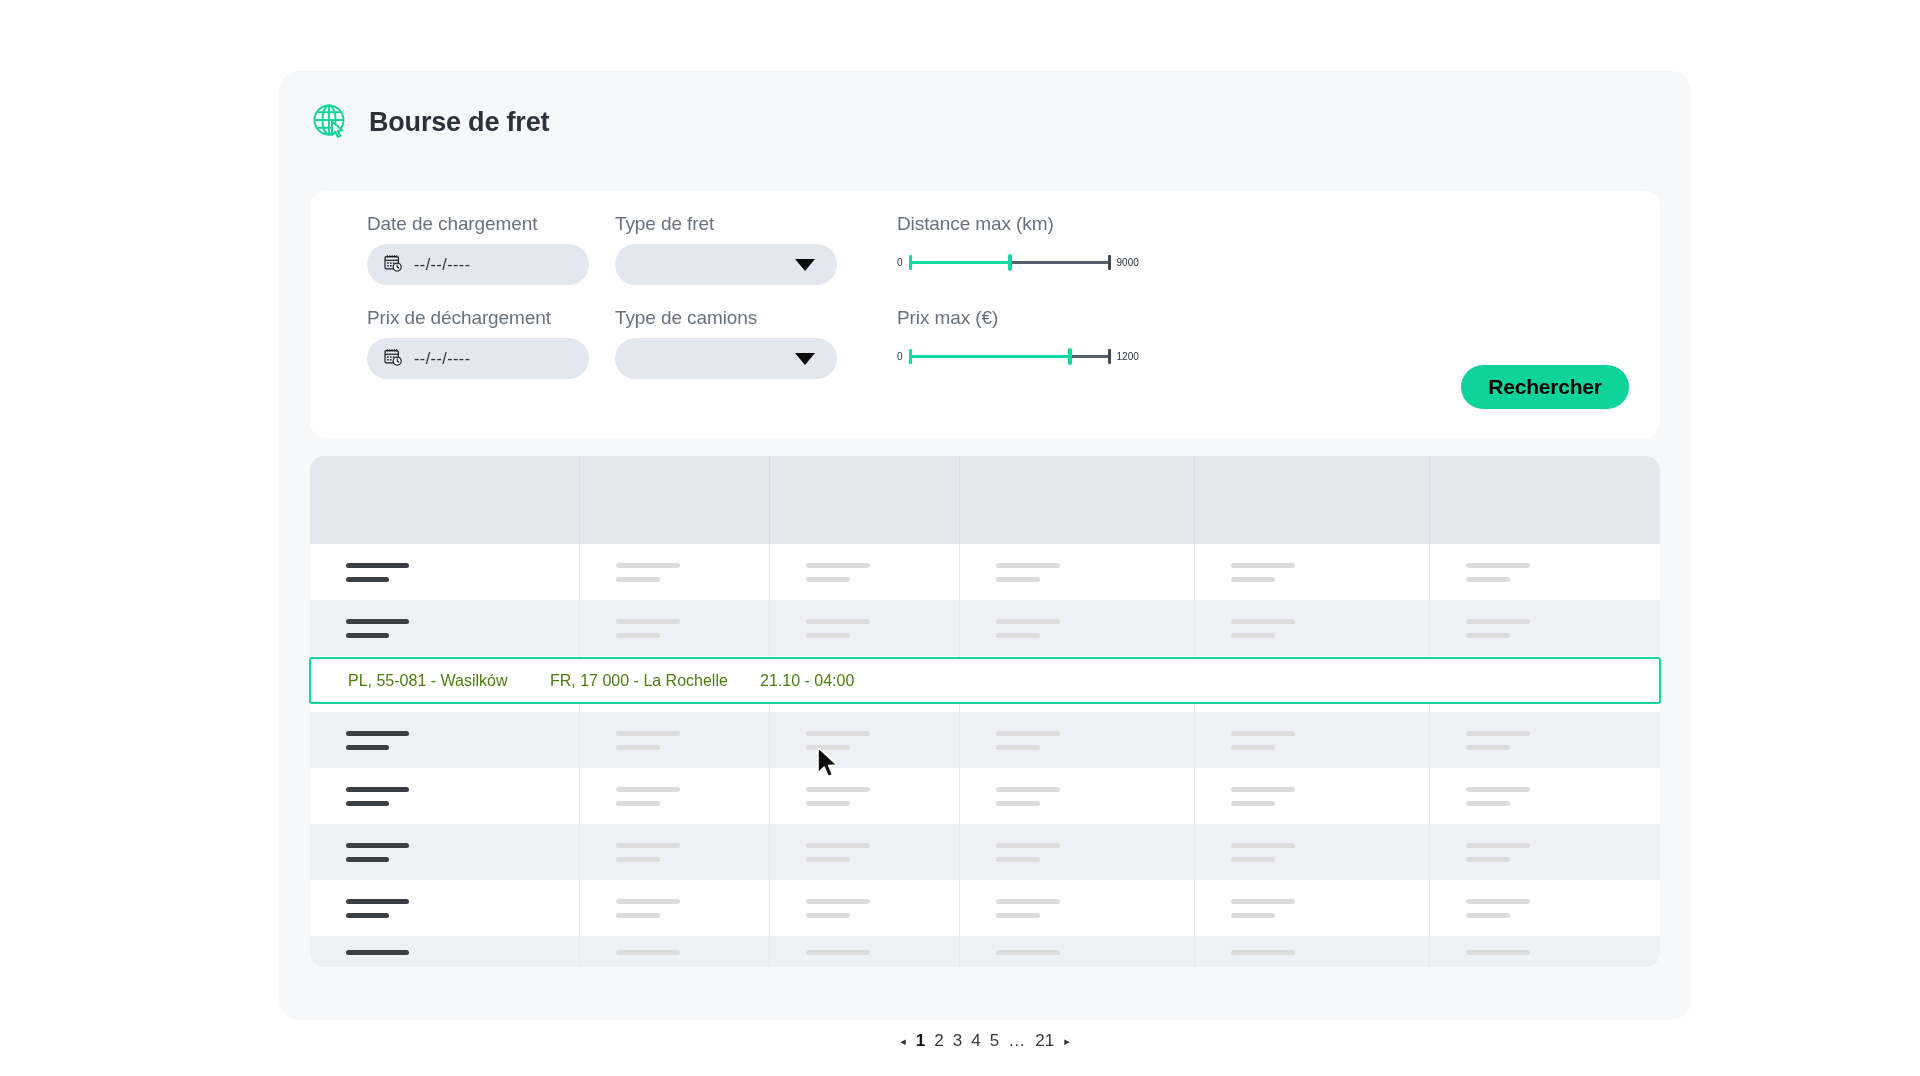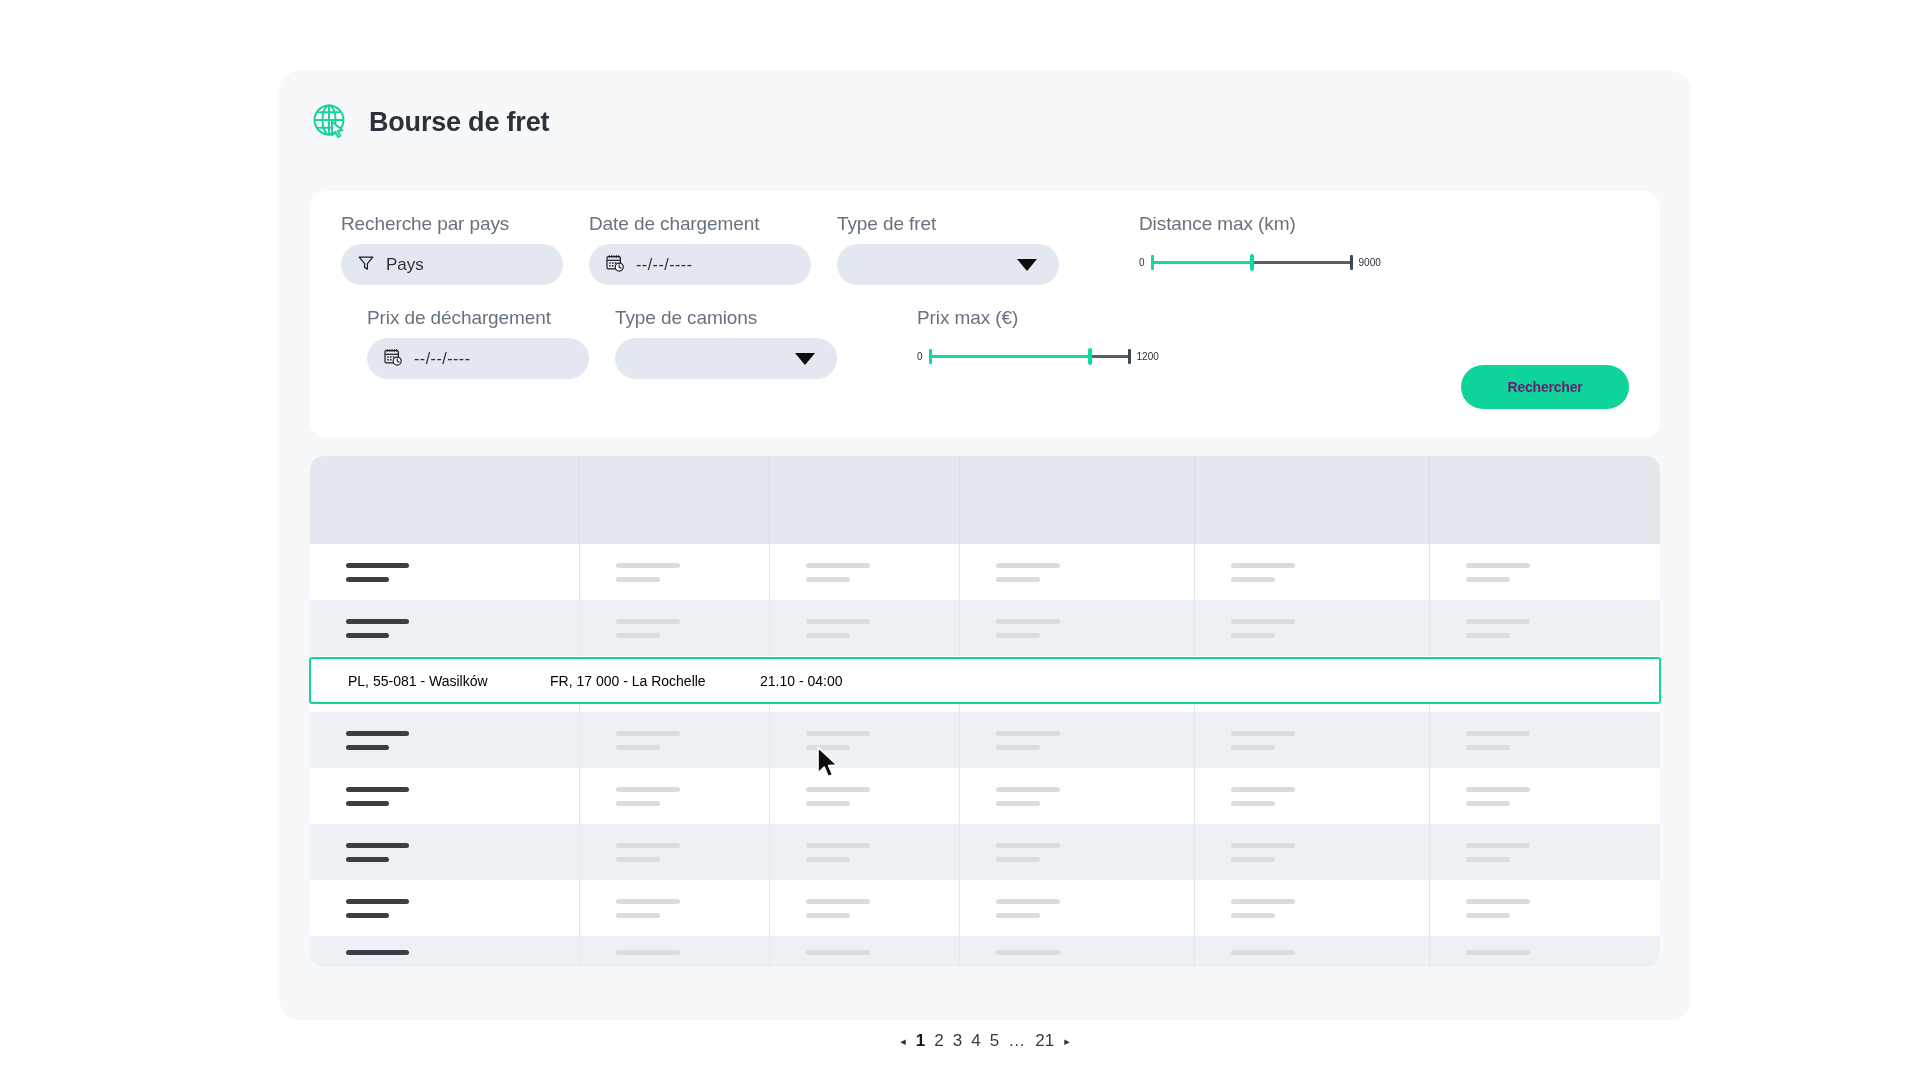--- a/index.html
+++ b/index.html
@@ -114,21 +114,21 @@
     padding-right: 22px;
   }
   .caret {
     width: 0; height: 0;
     border-left: 10px solid transparent;
     border-right: 10px solid transparent;
     border-top: 12px solid #0c0c0d;
   }
 
   
-  .slider-block { margin-left: 80px; }
+  .slider-block { margin-left: 60px; }
   .slider-label {
     font-size: 19px;
     color: #68727f;
     margin-bottom: 16px;
     white-space: nowrap;
     letter-spacing: -0.1px;
   }
   .slider-wrap {
     display: flex;
     align-items: center;
@@ -184,23 +184,23 @@
   
   .search-button {
     position: absolute;
     left: 1151px;
     top: 174px;
     width: 168px;
     height: 44px;
     background: #0ed39a;
     border: none;
     border-radius: 22px;
-    color: #701a75;
+    color: #000000;
     font-family: "Liberation Sans", sans-serif;
-    font-size: 14px;
+    font-size: 21px;
     font-weight: bold;
     letter-spacing: -0.2px;
     cursor: pointer;
   }
 
   
   .results-table {
     position: absolute;
     left: 31px;
     top: 385px;
@@ -270,22 +270,22 @@
     width: 1352px;
     height: 47px;
     background: #ffffff;
     border: 2px solid #13d69d;
     border-radius: 3px;
     display: flex;
     align-items: center;
     z-index: 5;
   }
   .sel-cell {
-    font-size: 14px;
-    color: #000000;
+    font-size: 16px;
+    color: #4d7c0f;
     white-space: nowrap;
   }
   .sel-origin      { position: absolute; left: 37px; }
   .sel-destination { position: absolute; left: 239px; }
   .sel-time        { position: absolute; left: 449px; }
 
   
   .cursor {
     position: absolute;
     left: 537px;
@@ -344,31 +344,20 @@
         </svg>
       </span>
       <div class="app-title">Bourse de fret</div>
     </div>
 
     <div class="filter-panel">
       <div class="filter-grid">
 
         <div class="filter-row row1">
 
-          <div class="field w-country">
-            <div class="field-label">Recherche par pays</div>
-            <div class="field-control">
-              <span>
-                <svg width="18" height="18" viewBox="0 0 18 18" fill="none">
-                  <path d="M2.2 3.2 H15.8 L10.4 9.6 V15.2 L7.6 13.4 V9.6 Z" stroke="#1b2026" stroke-width="1.25" stroke-linejoin="round" fill="none"></path>
-                </svg>
-              </span>
-              <span class="ctl-text">Pays</span>
-            </div>
-          </div>
 
           <div class="col-gap"></div>
 
           <div class="field w-date">
             <div class="field-label">Date de chargement</div>
             <div class="field-control">
               <span>
                 <svg width="20" height="20" viewBox="0 0 20 20" fill="none">
                   <rect x="2" y="3.6" width="13.4" height="12.2" rx="1.3" stroke="#1b2026" stroke-width="1.2" fill="none"></rect>
                   <line x1="2" y1="7.3" x2="15.4" y2="7.3" stroke="#1b2026" stroke-width="1.2"></line>

